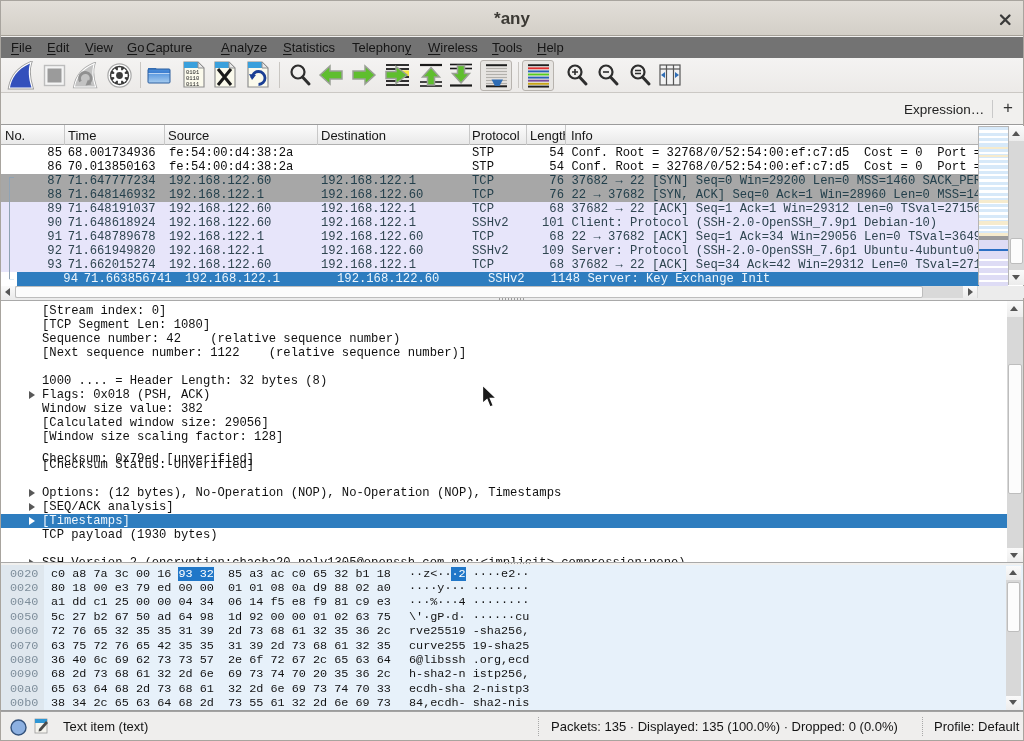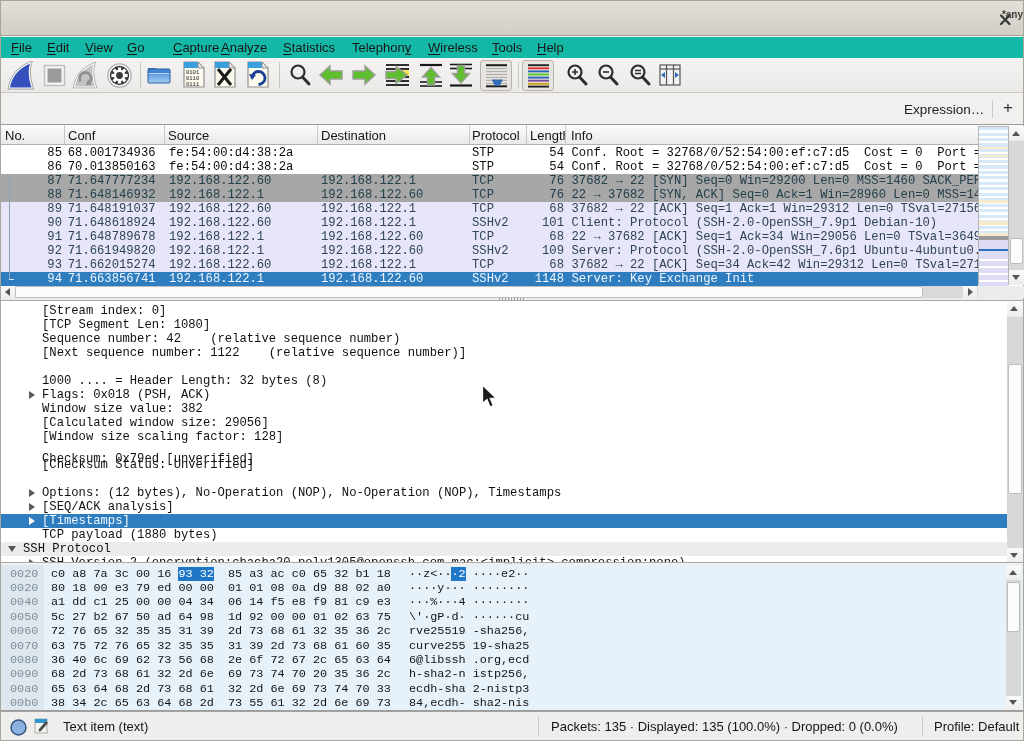--- a/index.html
+++ b/index.html
@@ -3,24 +3,24 @@
 <meta charset="utf-8">
 <style>
 html,body{margin:0;padding:0;width:1024px;height:741px;overflow:hidden;}
 *{box-sizing:border-box;}
 body{font-family:"Liberation Sans",sans-serif;background:#f1f0ee;position:relative;}
 .abs{position:absolute;}
 
 #win{position:absolute;left:0;top:0;width:1024px;height:741px;border:1px solid #a8a49e;}
 
 #titlebar{position:absolute;left:1px;top:1px;width:1022px;height:35px;background:linear-gradient(#e2ded8,#d3cfc7);border-bottom:1px solid #a6a198;}
-#title{position:absolute;left:0;top:8px;width:100%;text-align:right;font-size:10px;font-weight:bold;color:#3b3934;}
+#title{position:absolute;left:0;top:8px;width:100%;text-align:center;font-size:17px;font-weight:bold;color:#3b3934;}
 #closex{position:absolute;right:9px;top:9px;width:18px;height:18px;}
 
-#menubar{position:absolute;left:1px;top:37px;width:1022px;height:21px;background:#14b8a6;}
+#menubar{position:absolute;left:1px;top:37px;width:1022px;height:21px;background:#737373;}
 #menubar span{position:absolute;top:3px;font-size:13px;color:#161616;}
 #menubar u{text-decoration:underline;text-underline-offset:2px;}
 
 #toolbar{position:absolute;left:1px;top:58px;width:1022px;height:35px;background:linear-gradient(#f4f3f2,#eceae8);border-bottom:1px solid #cbc8c4;}
 .tsep{position:absolute;top:4px;width:1px;height:26px;background:#c9c6c2;}
 .tbtn{position:absolute;top:2px;width:32px;height:31px;border:1px solid #b7b3ae;border-radius:3px;background:#e7e5e2;}
 
 #filterbar{position:absolute;left:1px;top:93px;width:1022px;height:32px;background:#f1f0ee;border-bottom:1px solid #9b9b9b;}
 #fbox{position:absolute;left:3px;top:6px;width:890px;height:23px;border:1px solid #8a8a8a;border-radius:3px;background:#fff;overflow:hidden;}
 #fgreen{position:absolute;left:19px;top:0;width:810px;height:21px;background:#adf3ad;}
@@ -35,21 +35,21 @@
 #plist{position:absolute;left:1px;top:125px;width:1022px;height:173px;background:#fff;}
 #phead{position:absolute;left:0;top:0;width:977px;height:20px;background:linear-gradient(#fcfcfc,#e9e9e9);border-bottom:1px solid #b0b0b0;}
 #phead .hl{position:absolute;top:3px;font-size:13px;color:#161616;}
 #phead .hsep{position:absolute;top:0;width:1px;height:20px;background:#c8c8c8;}
 .prow{position:absolute;left:0;width:977px;height:14px;font-family:"Liberation Mono",monospace;font-size:12.2px;line-height:14px;white-space:pre;overflow:hidden;}
 .prow span{position:absolute;top:0;}
 .c-no{left:0;width:61px;text-align:right;display:inline-block;}
 .rw{background:#fff;color:#0c0c0c;}
 .rg{background:#a7a7a7;color:#24404c;}
 .rl{background:#e7e5fa;color:#2f4550;}
-.rs{background:#2e7dbf;color:#eef6fd;}
+.rs{background:#2e7dbf;color:#eef6fd;margin-left:16px;}
 
 #minimap{position:absolute;left:977px;top:1px;width:31px;height:159px;border:1px solid #b5b5b5;background:#fff;}
 #pvscroll{position:absolute;left:1008px;top:1px;width:15px;height:159px;background:#d8d8d8;}
 #phscroll{position:absolute;left:0;top:161px;width:977px;height:12px;background:#d9d9d9;}
 #pcorner{position:absolute;left:977px;top:161px;width:46px;height:12px;background:#ececec;}
 .sbtn{position:absolute;background:linear-gradient(#fafafa,#ececec);}
 .thumb{position:absolute;background:#fcfcfc;border:1px solid #bdbdbd;border-radius:2px;}
 .arr-up{width:0;height:0;border-left:4.5px solid transparent;border-right:4.5px solid transparent;border-bottom:5px solid #555;position:absolute;}
 .arr-dn{width:0;height:0;border-left:4.5px solid transparent;border-right:4.5px solid transparent;border-top:5px solid #555;position:absolute;}
 .arr-lf{width:0;height:0;border-top:4.5px solid transparent;border-bottom:4.5px solid transparent;border-right:5px solid #555;position:absolute;}
@@ -85,21 +85,21 @@
   <div id="title">*any</div>
   <svg id="closex" viewBox="0 0 18 18">
       <path d="M5 5.5 L13.5 14 M13.5 5.5 L5 14" stroke="#3a3a3a" stroke-width="2.3" stroke-linecap="round"></path>
     </svg>
 </div>
 <div id="menubar">
   <span style="left:10px"><u>F</u>ile</span>
   <span style="left:46px"><u>E</u>dit</span>
   <span style="left:84px"><u>V</u>iew</span>
   <span style="left:126px"><u>G</u>o</span>
-  <span style="left:172px"><u>C</u>apture</span>
+  <span style="left:145px"><u>C</u>apture</span>
   <span style="left:220px"><u>A</u>nalyze</span>
   <span style="left:282px"><u>S</u>tatistics</span>
   <span style="left:351px">Telephon<u>y</u></span>
   <span style="left:427px"><u>W</u>ireless</span>
   <span style="left:491px"><u>T</u>ools</span>
   <span style="left:536px"><u>H</u>elp</span>
 </div>
 <div id="toolbar">
   <div class="tsep" style="left:139px"></div>
   <div class="tsep" style="left:278px"></div>
@@ -261,21 +261,21 @@
     </svg>
 </div>
 <div id="filterbar">
   <div id="fexpr">Expression…</div>
   <div id="fsep"></div>
   <div id="fplus">+</div>
 </div>
 <div id="plist">
   <div id="phead">
     <span class="hl" style="left:4px">No.</span>
-    <span class="hl" style="left:67px">Conf</span>
+    <span class="hl" style="left:67px">Time</span>
     <span class="hl" style="left:167px">Source</span>
     <span class="hl" style="left:320px">Destination</span>
     <span class="hl" style="left:471px">Protocol</span>
     <span class="hl" style="left:529px;width:35px;overflow:hidden;display:inline-block;white-space:nowrap">Length</span>
     <span class="hl" style="left:570px">Info</span>
     <div class="hsep" style="left:63px"></div>
     <div class="hsep" style="left:163px"></div>
     <div class="hsep" style="left:316px"></div>
     <div class="hsep" style="left:468px"></div>
     <div class="hsep" style="left:525px"></div>
@@ -341,42 +341,41 @@
   <div class="drow " style="top:73px"><span style="position:absolute;left:41px">1000 .... = Header Length: 32 bytes (8)</span></div>
   <div class="drow " style="top:87px"><div class="tri-r" style="left:28px;top:3px"></div><span style="position:absolute;left:41px">Flags: 0x018 (PSH, ACK)</span></div>
   <div class="drow " style="top:101px"><span style="position:absolute;left:41px">Window size value: 382</span></div>
   <div class="drow " style="top:115px"><span style="position:absolute;left:41px">[Calculated window size: 29056]</span></div>
   <div class="drow " style="top:129px"><span style="position:absolute;left:41px">[Window size scaling factor: 128]</span></div>
   <div class="drow " style="top:151px"><span style="position:absolute;left:41px">Checksum: 0x79ed [unverified]</span></div>
   <div class="drow " style="top:157px"><span style="position:absolute;left:41px">[Checksum Status: Unverified]</span></div>
   <div class="drow " style="top:185px"><div class="tri-r" style="left:28px;top:3px"></div><span style="position:absolute;left:41px">Options: (12 bytes), No-Operation (NOP), No-Operation (NOP), Timestamps</span></div>
   <div class="drow " style="top:199px"><div class="tri-r" style="left:28px;top:3px"></div><span style="position:absolute;left:41px">[SEQ/ACK analysis]</span></div>
   <div class="drow dsel" style="top:213px"><div class="tri-r tri-w" style="left:28px;top:3px"></div><span style="position:absolute;left:41px">[Timestamps]</span></div>
-  <div class="drow " style="top:227px"><span style="position:absolute;left:41px">TCP payload (1880 bytes)</span></div>
-  <div class="drow dgray" style="top:241px"><div class="tri-d" style="left:7px;top:4px"></div><span style="position:absolute;left:22px">SSH Protocol</span></div>
+  <div class="drow " style="top:227px"><span style="position:absolute;left:41px">TCP payload (1930 bytes)</span></div>
   <div class="drow " style="top:255px"><div class="tri-r" style="left:28px;top:3px"></div><span style="position:absolute;left:41px">SSH Version 2 (encryption:chacha20-poly1305@openssh.com mac:&lt;implicit&gt; compression:none)</span></div>
   <div id="dvscroll">
     <div class="sbtn" style="left:0;top:0;width:16px;height:16px">
         <div class="arr-up" style="left:3px;top:5px"></div>
       </div>
     <div class="thumb" style="left:1px;top:63px;width:14px;height:130px"></div>
     <div class="sbtn" style="left:0;top:247px;width:16px;height:16px">
         <div class="arr-dn" style="left:3px;top:5px"></div>
       </div>
   </div>
 </div>
 <div id="hexpane">
   <div id="hexgutter"></div>
   <div class="xrow" style="left:0;top:1.5px"><span class="xoff" style="position:absolute;left:9px">0020</span><span class="xtext" style="position:absolute;left:50px">c0 a8 7a 3c 00 16 <span class="xhl">93 32</span>  85 a3 ac c0 65 32 b1 18</span><span class="xtext" style="position:absolute;left:408px">··z&lt;··<span class="xhl">·2</span> ····e2··</span></div>
   <div class="xrow" style="left:0;top:15.9px"><span class="xoff" style="position:absolute;left:9px">0020</span><span class="xtext" style="position:absolute;left:50px">80 18 00 e3 79 ed 00 00  01 01 08 0a d9 88 02 a0</span><span class="xtext" style="position:absolute;left:408px">····y··· ········</span></div>
   <div class="xrow" style="left:0;top:30.3px"><span class="xoff" style="position:absolute;left:9px">0040</span><span class="xtext" style="position:absolute;left:50px">a1 dd c1 25 00 00 04 34  06 14 f5 e8 f9 81 c9 e3</span><span class="xtext" style="position:absolute;left:408px">···%···4 ········</span></div>
   <div class="xrow" style="left:0;top:44.7px"><span class="xoff" style="position:absolute;left:9px">0050</span><span class="xtext" style="position:absolute;left:50px">5c 27 b2 67 50 ad 64 98  1d 92 00 00 01 02 63 75</span><span class="xtext" style="position:absolute;left:408px">\'·gP·d· ······cu</span></div>
   <div class="xrow" style="left:0;top:59.1px"><span class="xoff" style="position:absolute;left:9px">0060</span><span class="xtext" style="position:absolute;left:50px">72 76 65 32 35 35 31 39  2d 73 68 61 32 35 36 2c</span><span class="xtext" style="position:absolute;left:408px">rve25519 -sha256,</span></div>
-  <div class="xrow" style="left:0;top:73.5px"><span class="xoff" style="position:absolute;left:9px">0070</span><span class="xtext" style="position:absolute;left:50px">63 75 72 76 65 32 35 35  31 39 2d 73 68 61 60 35</span><span class="xtext" style="position:absolute;left:408px">curve255 19-sha25</span></div>
-  <div class="xrow" style="left:0;top:87.9px"><span class="xoff" style="position:absolute;left:9px">0080</span><span class="xtext" style="position:absolute;left:50px">36 40 6c 69 62 73 56 68  2e 6f 72 67 2c 65 63 64</span><span class="xtext" style="position:absolute;left:408px">6@libssh .org,ecd</span></div>
+  <div class="xrow" style="left:0;top:73.5px"><span class="xoff" style="position:absolute;left:9px">0070</span><span class="xtext" style="position:absolute;left:50px">63 75 72 76 65 42 35 35  31 39 2d 73 68 61 32 35</span><span class="xtext" style="position:absolute;left:408px">curve255 19-sha25</span></div>
+  <div class="xrow" style="left:0;top:87.9px"><span class="xoff" style="position:absolute;left:9px">0080</span><span class="xtext" style="position:absolute;left:50px">36 40 6c 69 62 73 73 57  2e 6f 72 67 2c 65 63 64</span><span class="xtext" style="position:absolute;left:408px">6@libssh .org,ecd</span></div>
   <div class="xrow" style="left:0;top:102.3px"><span class="xoff" style="position:absolute;left:9px">0090</span><span class="xtext" style="position:absolute;left:50px">68 2d 73 68 61 32 2d 6e  69 73 74 70 20 35 36 2c</span><span class="xtext" style="position:absolute;left:408px">h-sha2-n istp256,</span></div>
   <div class="xrow" style="left:0;top:116.7px"><span class="xoff" style="position:absolute;left:9px">00a0</span><span class="xtext" style="position:absolute;left:50px">65 63 64 68 2d 73 68 61  32 2d 6e 69 73 74 70 33</span><span class="xtext" style="position:absolute;left:408px">ecdh-sha 2-nistp3</span></div>
   <div class="xrow" style="left:0;top:131.1px"><span class="xoff" style="position:absolute;left:9px">00b0</span><span class="xtext" style="position:absolute;left:50px">38 34 2c 65 63 64 68 2d  73 55 61 32 2d 6e 69 73</span><span class="xtext" style="position:absolute;left:408px">84,ecdh- sha2-nis</span></div>
   <div id="xvscroll">
     <div class="sbtn" style="left:0;top:0;width:15px;height:14px">
         <div class="arr-up" style="left:3px;top:4px"></div>
       </div>
     <div class="thumb" style="left:1px;top:16px;width:13px;height:50px"></div>
     <div class="sbtn" style="left:0;top:130px;width:15px;height:14px">
         <div class="arr-dn" style="left:3px;top:4px"></div>

